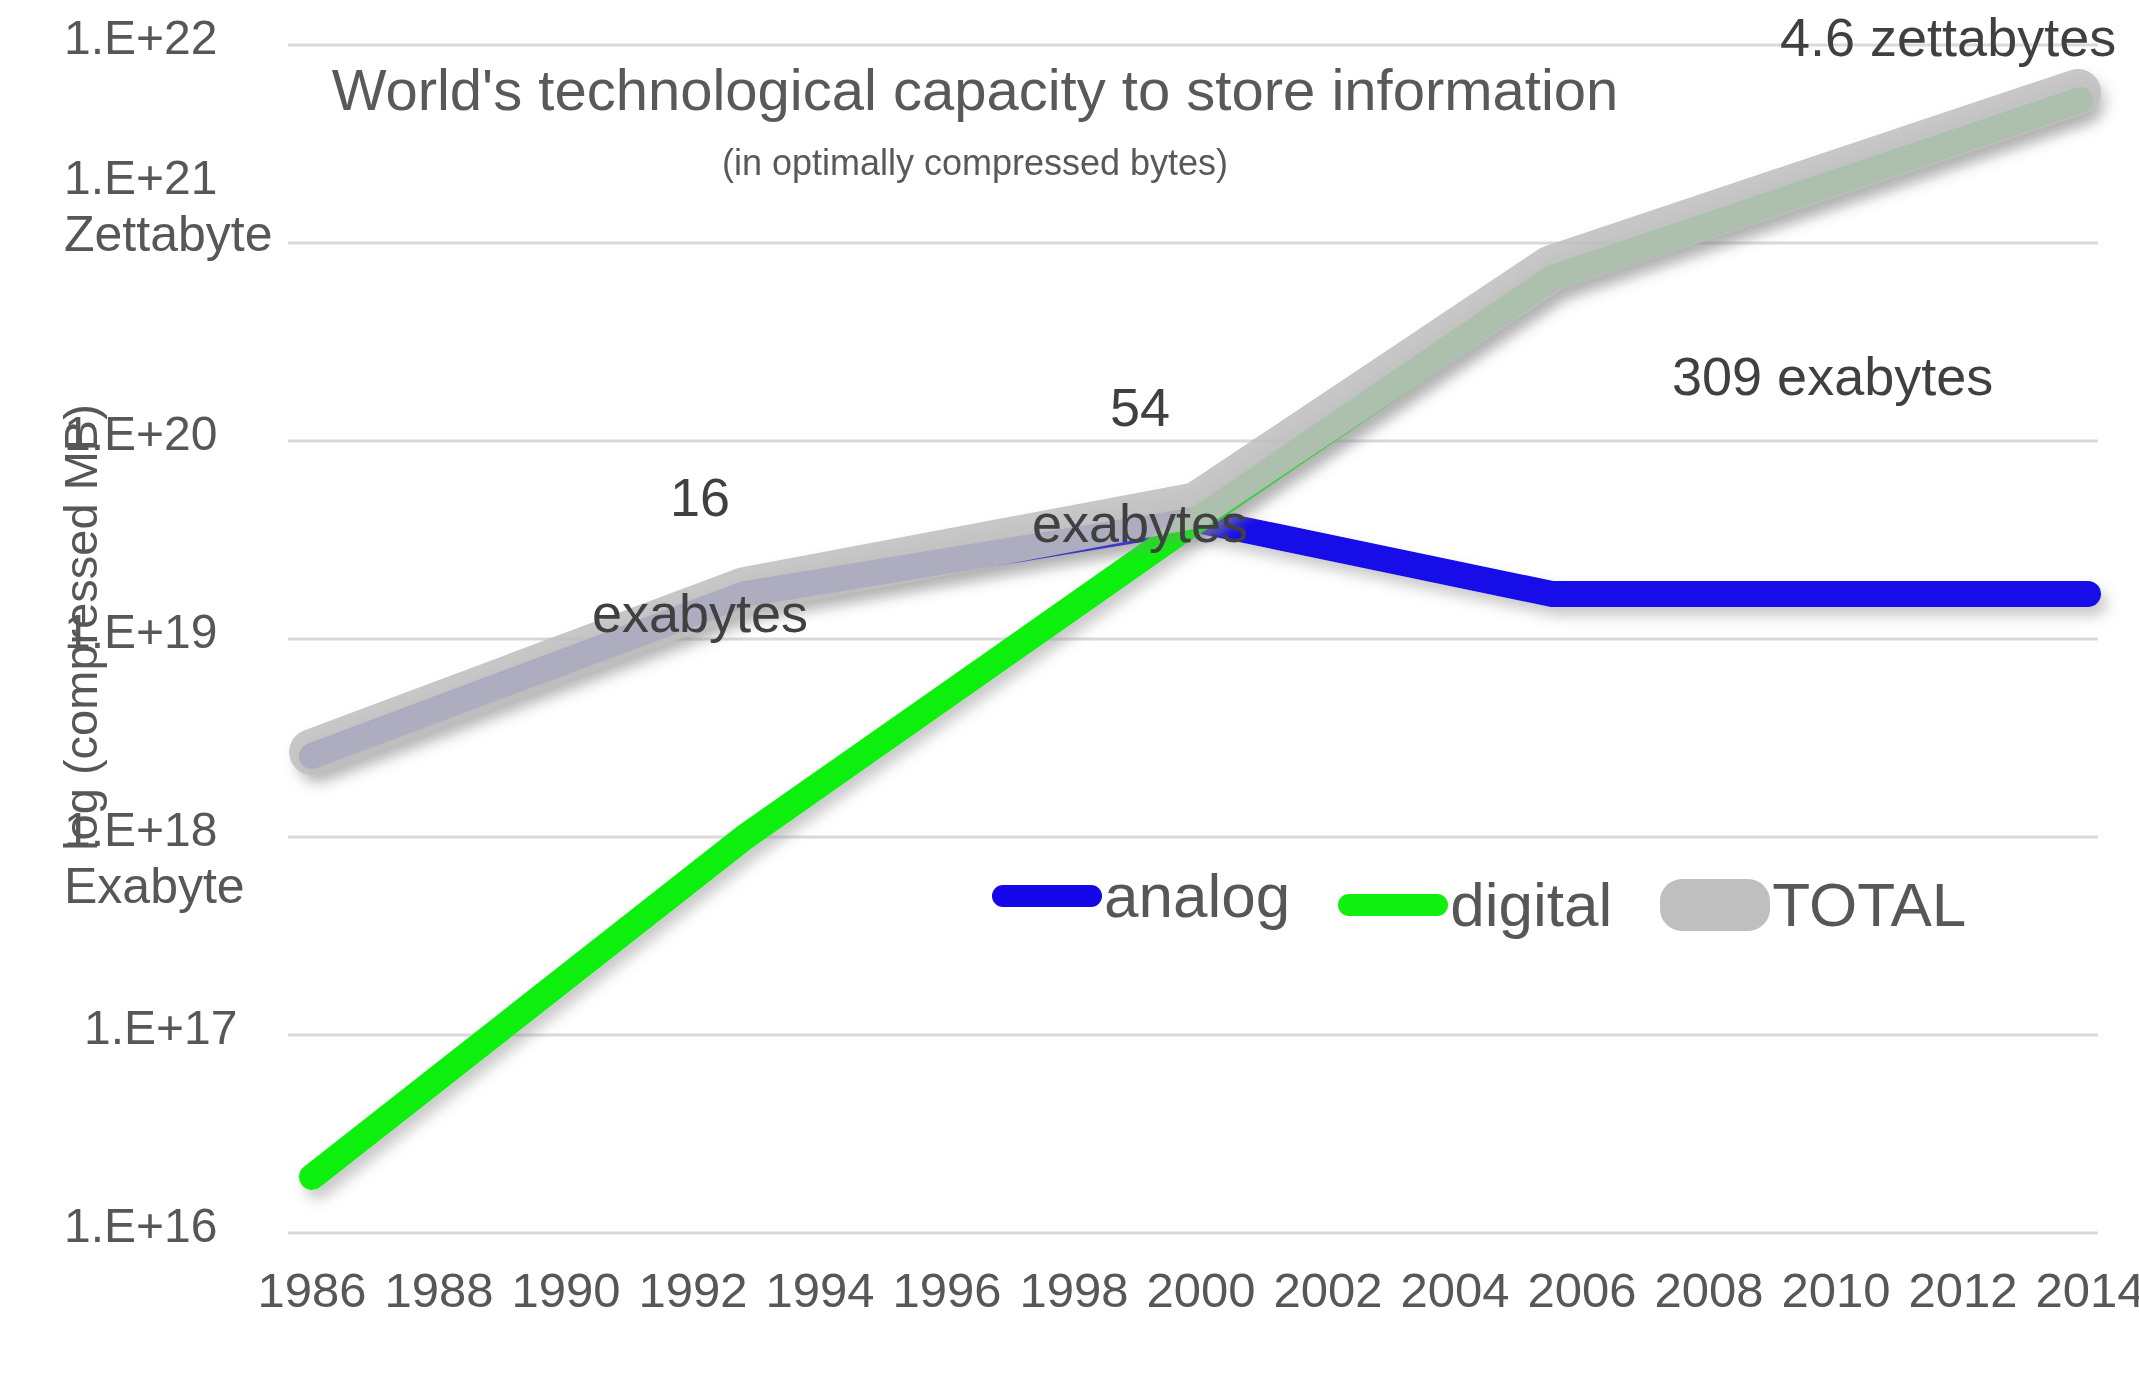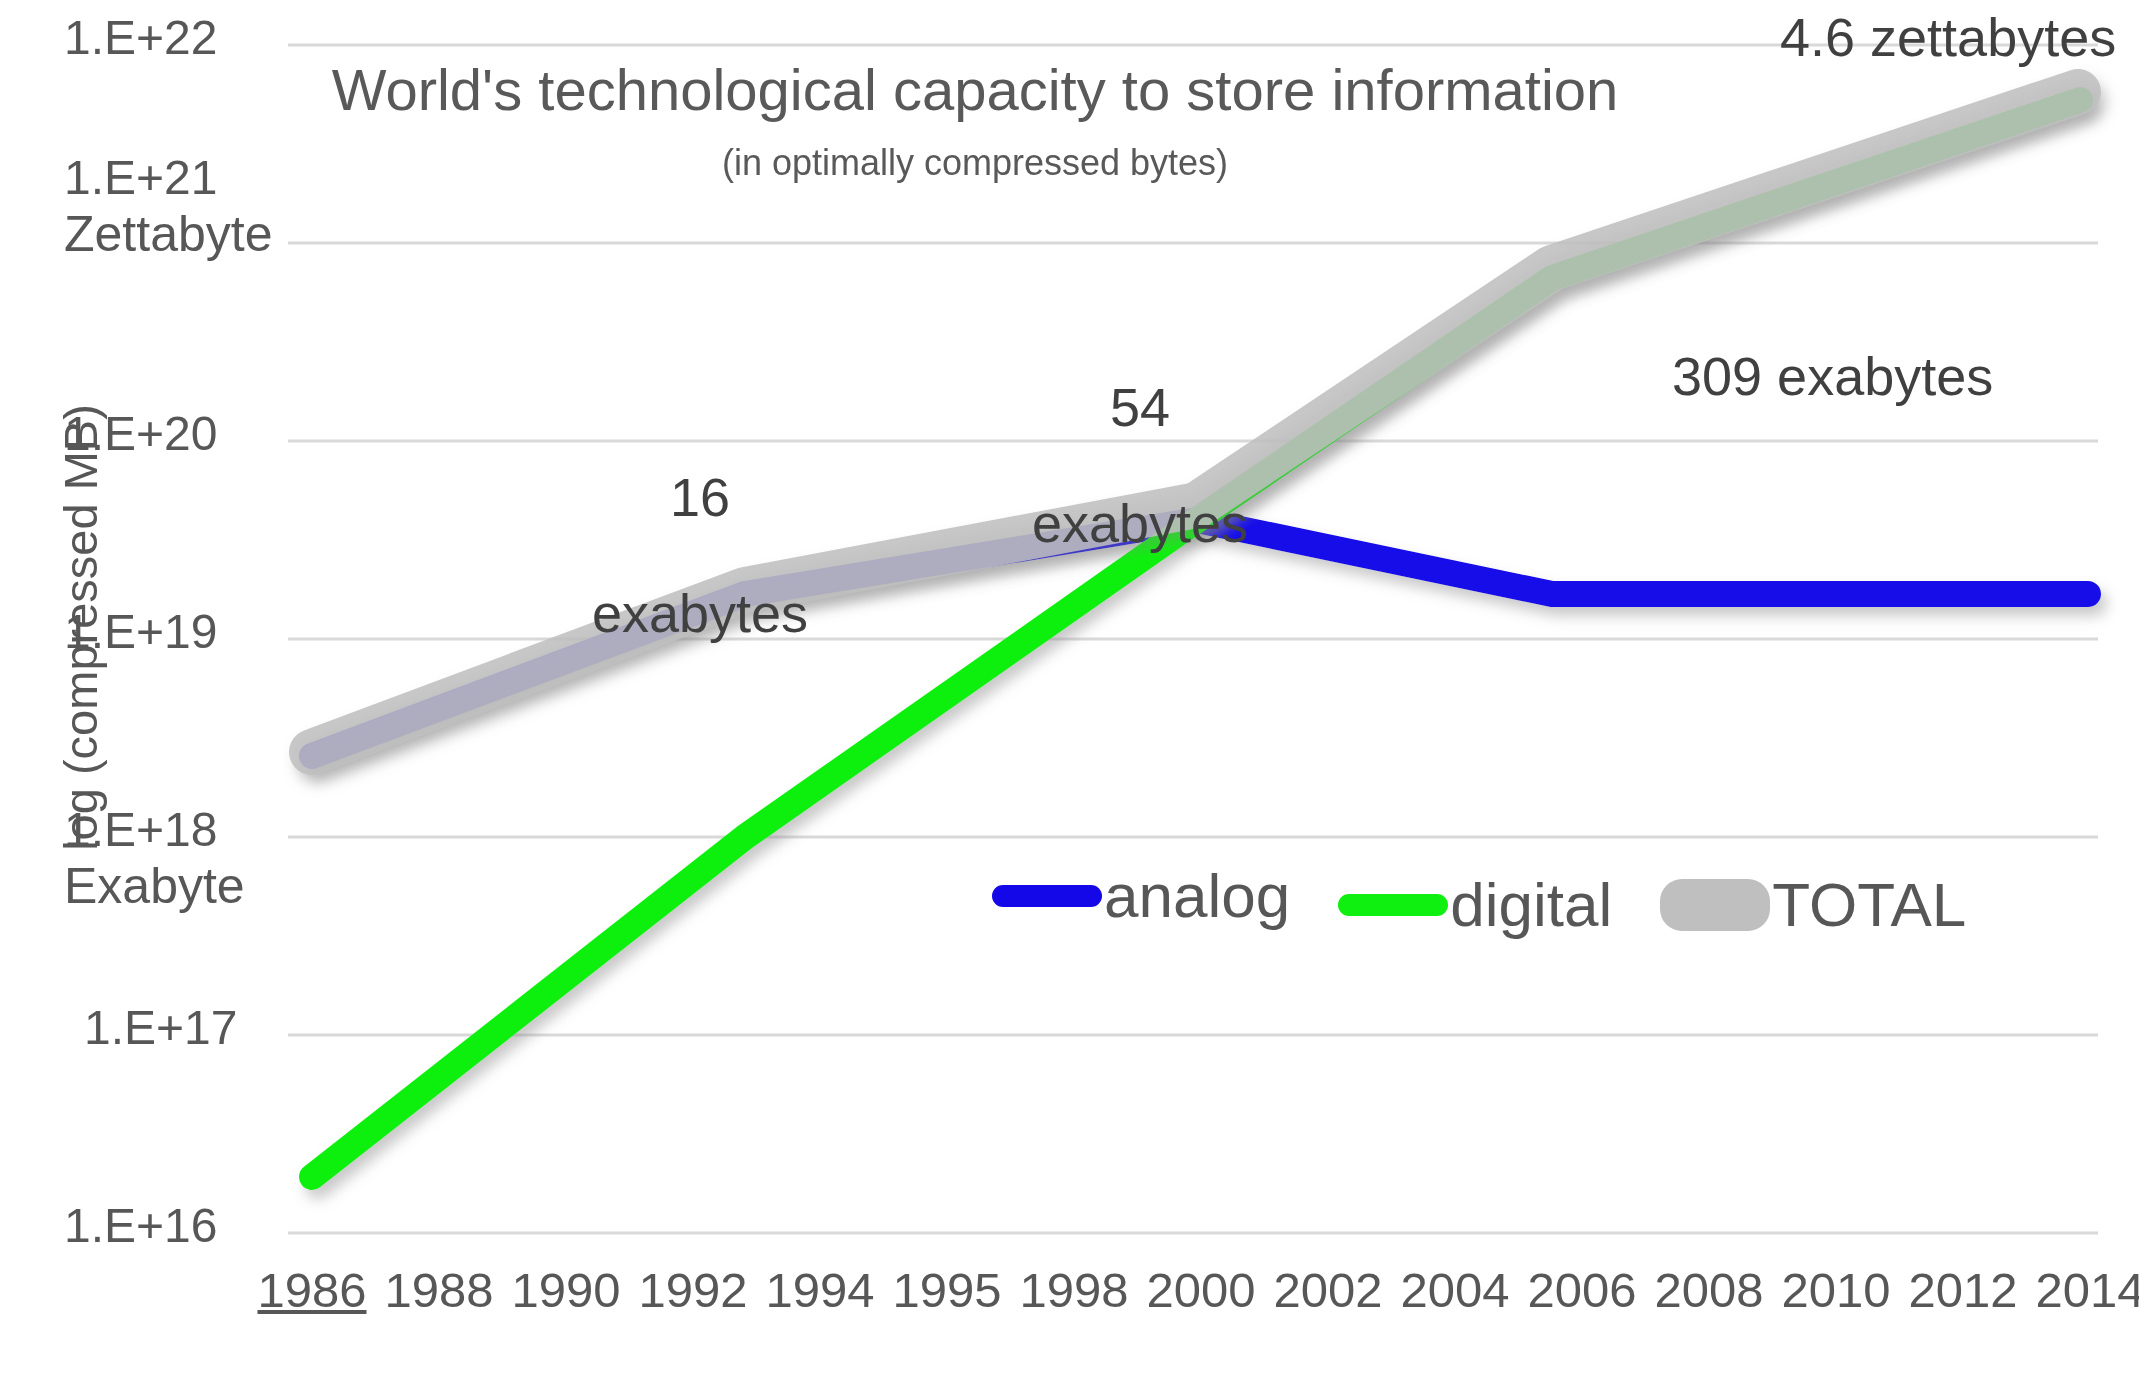--- a/index.html
+++ b/index.html
@@ -179,26 +179,26 @@
     <span class="unit">Exabyte</span>
   </div>
   <div class="y-tick" style="top:1000px;margin-left:20px;">
     <span>1.E+17</span>
   </div>
   <div class="y-tick" style="top:1198px;">
     <span>1.E+16</span>
   </div>
 
   <div class="x-ticks">
-    <div class="x-tick" style="left:24px;text-decoration:underline;">1986</div>
+    <div class="x-tick" style="left:24px;">1986</div>
     <div class="x-tick" style="left:151px;">1988</div>
     <div class="x-tick" style="left:278px;">1990</div>
     <div class="x-tick" style="left:405px;">1992</div>
     <div class="x-tick" style="left:532px;">1994</div>
-    <div class="x-tick" style="left:659px;">1995</div>
+    <div class="x-tick" style="left:659px;">1996</div>
     <div class="x-tick" style="left:786px;">1998</div>
     <div class="x-tick" style="left:913px;">2000</div>
     <div class="x-tick" style="left:1040px;">2002</div>
     <div class="x-tick" style="left:1167px;">2004</div>
     <div class="x-tick" style="left:1294px;">2006</div>
     <div class="x-tick" style="left:1421px;">2008</div>
     <div class="x-tick" style="left:1548px;">2010</div>
     <div class="x-tick" style="left:1675px;">2012</div>
     <div class="x-tick" style="left:1802px;">2014</div>
   </div>

